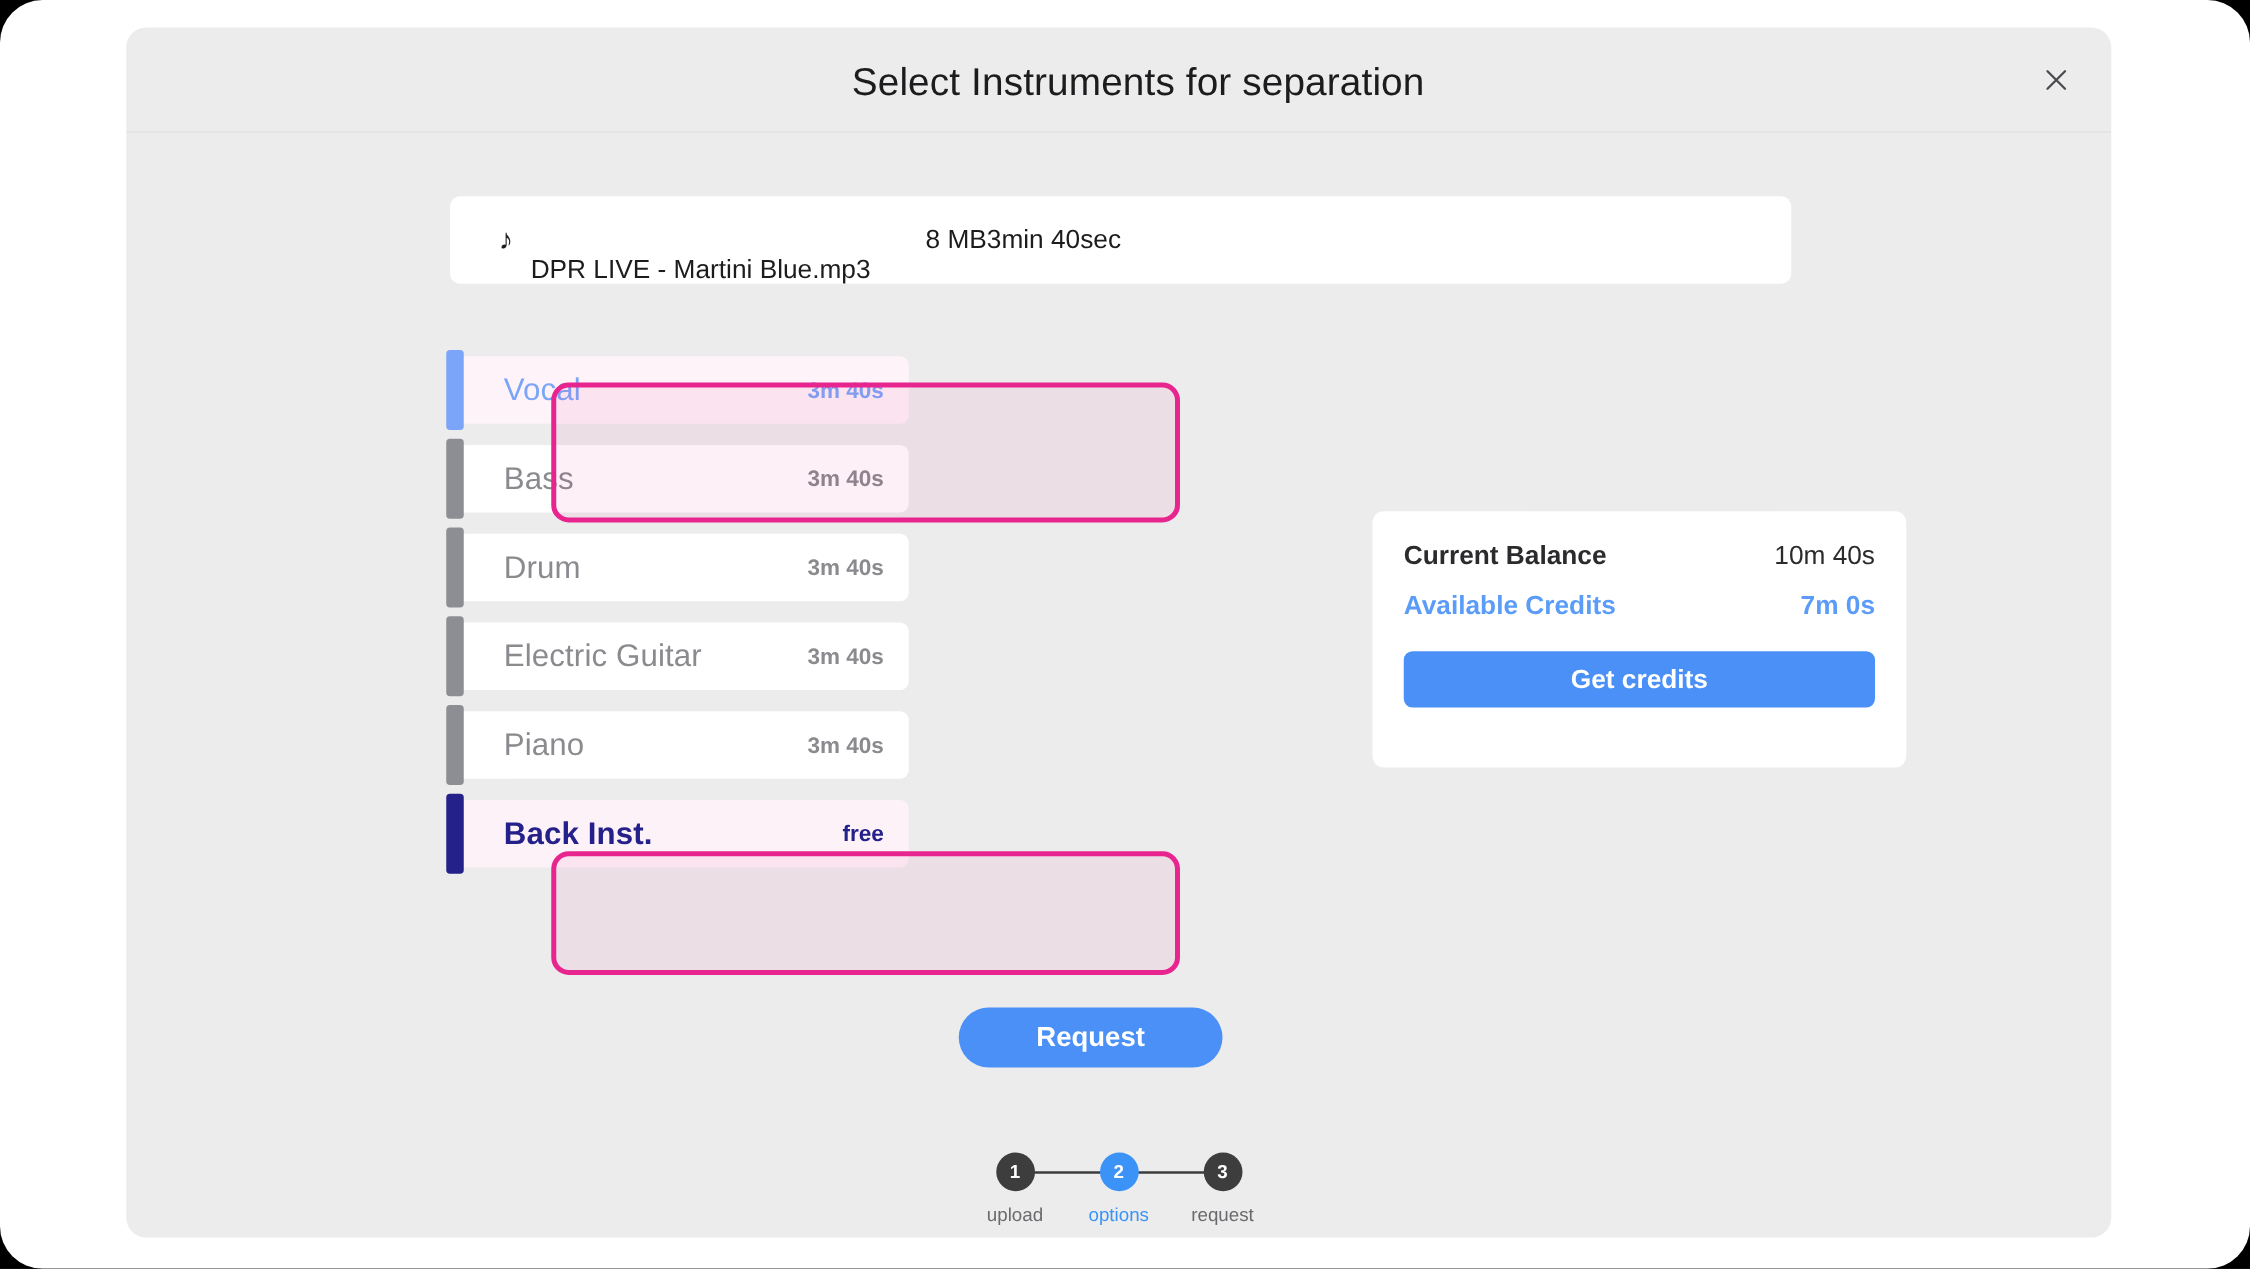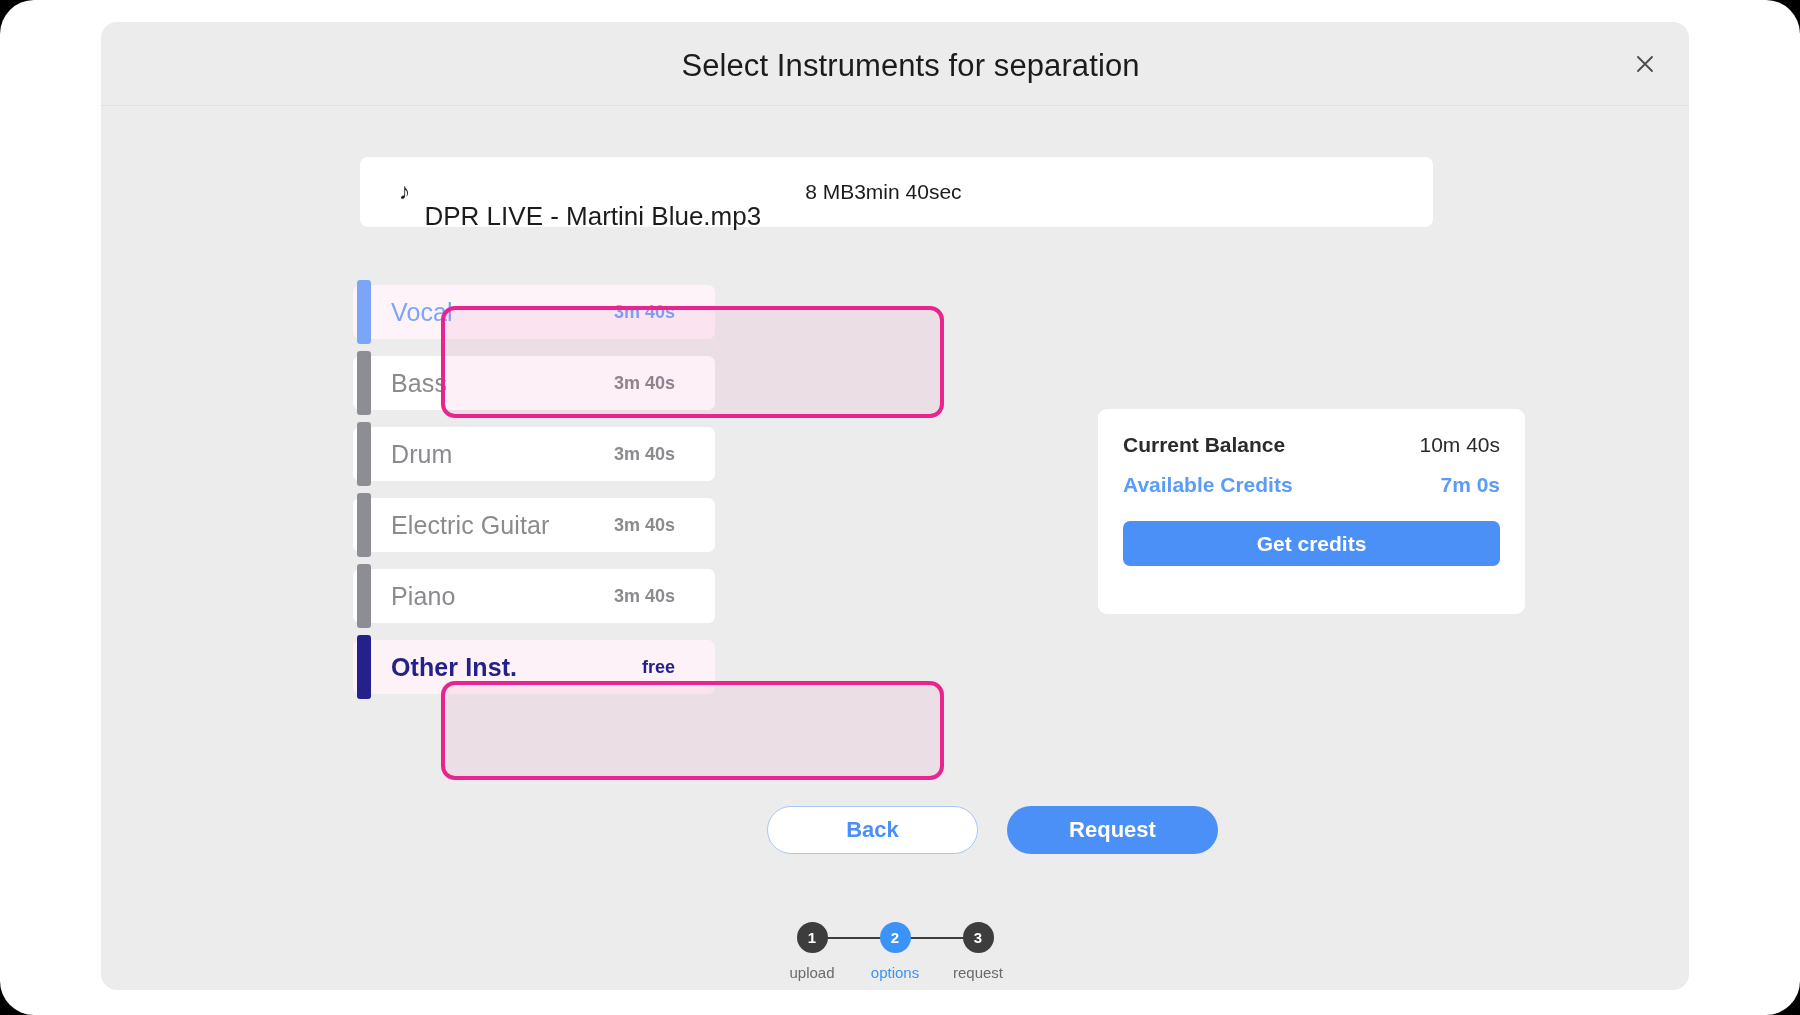--- a/index.html
+++ b/index.html
@@ -62,21 +62,21 @@
     align-items: center;
     padding-left: 39px;
   }
   .note-icon {
     font-size: 23px;
     color: #1c1c1e;
     margin-right: 14px;
     line-height: 1;
     transform: translateY(-1px);
   }
-  #file-name { font-size: 26px; color: #1c1c1e; margin-top: 48px; }
+  #file-name { font-size: 21px; color: #1c1c1e; margin-top: 48px; }
   #file-size { font-size: 21px; color: #1c1c1e; margin-left: 44px; }
   #file-dur  { font-size: 21px; color: #1c1c1e; }
 
   
   #instrument-list {
     position: absolute;
     left: 240px; top: 258px;
     width: 500px;
   }
   .inst-row {
@@ -89,22 +89,22 @@
   }
   .inst-card {
     position: relative;
     width: 362px;
     height: 54px;
     border-radius: 7px;
     background: #ffffff;
     display: flex;
     align-items: center;
     justify-content: space-between;
-    padding: 0 40px 0 38px;
-    margin-left: 12px;
+    padding: 0 20px 0 38px;
+    margin-left: 24px;
   }
   .inst-bar {
     position: absolute;
     left: 16px; top: 0;
     width: 14px; height: 64px;
     border-radius: 3px;
     background: #8c8e93;
     z-index: 2;
   }
   .inst-label {
@@ -309,21 +309,21 @@
         <div class="inst-bar"></div>
         <div class="inst-card">
           <span class="inst-label">Piano</span>
           <span class="inst-value">3m 40s</span>
         </div>
       </div>
 
       <div class="inst-row sel-other">
         <div class="inst-bar"></div>
         <div class="inst-card">
-          <span class="inst-label">Other Inst.</span>
+          <span class="inst-label">Back Inst.</span>
           <span class="inst-value">free</span>
         </div>
       </div>
 
     </div>
 
     <div class="hl-box" id="hl-vocal"></div>
     <div class="hl-box" id="hl-other"></div>
 
     <div id="balance-panel">
@@ -332,21 +332,20 @@
         <span class="bal-value">10m 40s</span>
       </div>
       <div class="bal-row credits">
         <span class="bal-label">Available Credits</span>
         <span class="bal-value">7m 0s</span>
       </div>
       <button id="get-credits-btn">Get credits</button>
     </div>
 
     <div id="actions">
-      <button class="action-btn" id="back-btn">Back</button>
       <button class="action-btn" id="request-btn">Request</button>
     </div>
 
     <div id="stepper">
       <div id="stepper-inner">
         <div class="step-line" id="line-1"></div>
         <div class="step-line" id="line-2"></div>
 
         <div class="step">
           <div class="step-circle">1</div>

